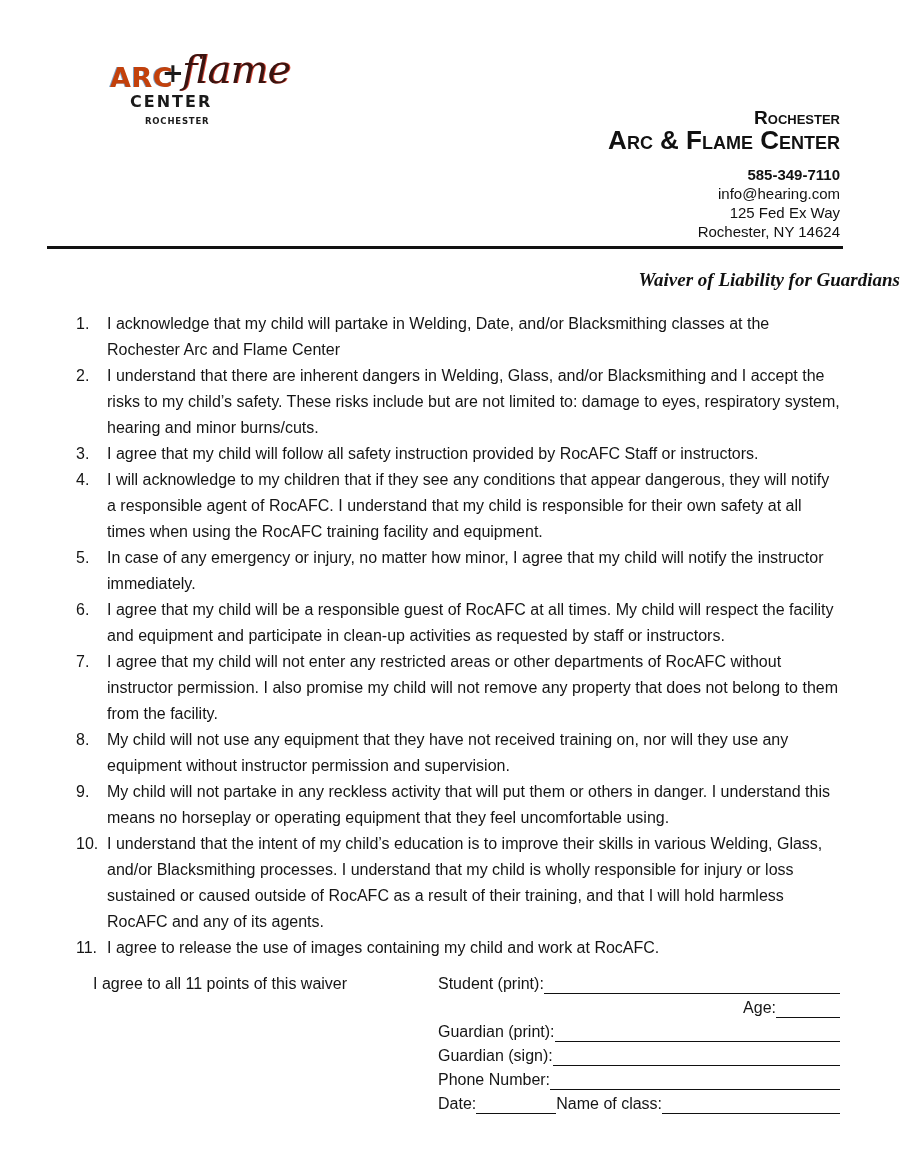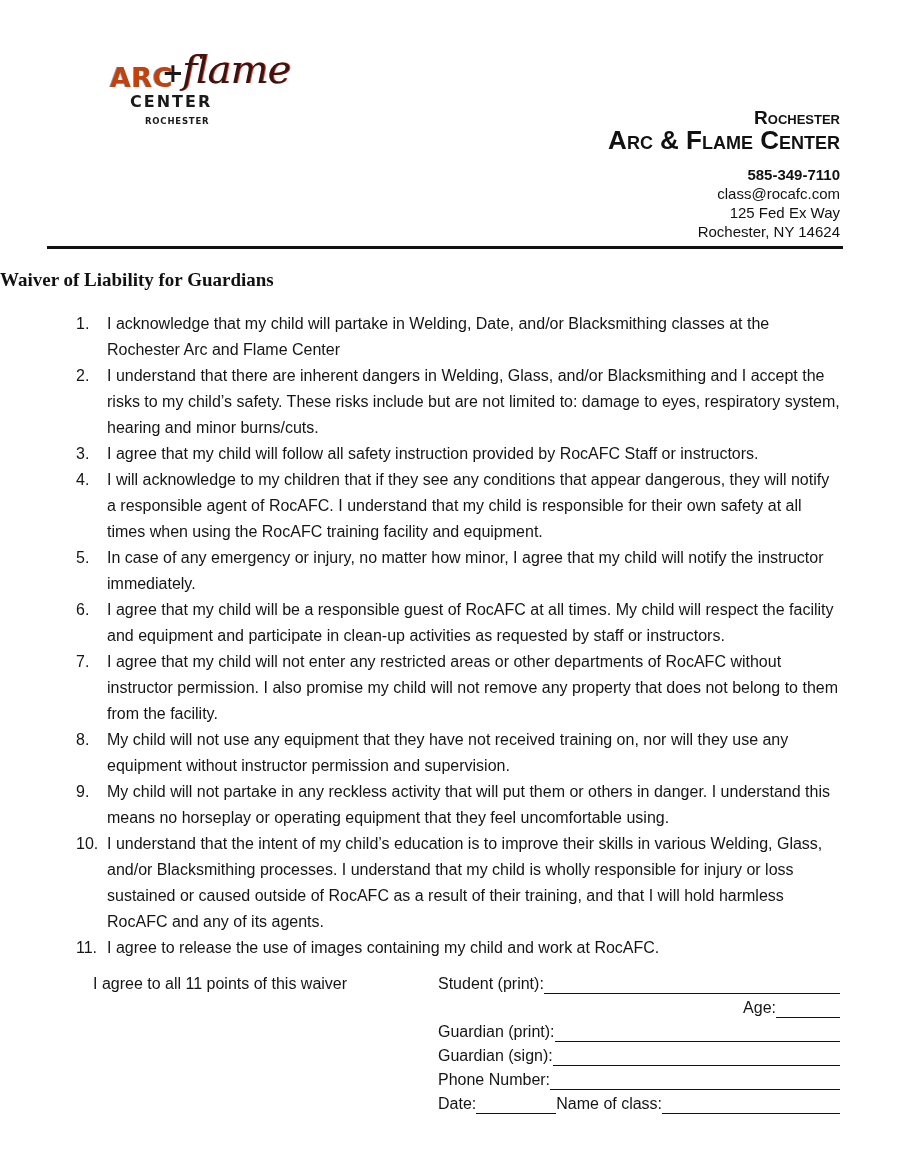--- a/index.html
+++ b/index.html
@@ -16,21 +16,21 @@
 
     
     .contact { position: absolute; right: 60px; top: 106px; text-align: right; font-family: "Liberation Sans", sans-serif; color: #111; }
     .contact .org1 { font-weight: 700; font-size: 19px; font-variant: small-caps; line-height: 23px; }
     .contact .org2 { font-weight: 700; font-size: 26px; font-variant: small-caps; line-height: 23px; }
     .contact .phone { font-weight: 700; font-size: 15px; line-height: 19px; margin-top: 13px; }
     .contact .line { font-size: 15px; line-height: 19px; }
 
     .rule { position: absolute; left: 47px; top: 246px; width: 796px; height: 3px; background: #111; }
 
-    .title { position: absolute; left: 0; width: 900px; top: 269px; text-align: left; font-family: "Liberation Serif", serif; font-weight: 700; font-size: 19px; color: #111; }
+    .title { position: absolute; left: 0; width: 900px; top: 269px; text-align: right; font-family: "Liberation Serif", serif; font-weight: 700; font-size: 19px; color: #111; font-style: italic; }
 
     
     .items { position: absolute; left: 0; top: 311px; width: 900px; margin: 0; padding: 0; list-style: none; font-family: "Liberation Sans", sans-serif; font-size: 16px; line-height: 26px; color: #151515; }
     .item { position: relative; padding-left: 107px; padding-right: 58px; }
     .item .num { position: absolute; left: 76px; top: 0; }
     .item.wide .num { left: 76px; }
     .item .txt { display: block; }
 
     
     .agree { position: absolute; left: 93px; top: 975px; font-family: "Liberation Sans", sans-serif; font-size: 16px; color: #151515; }
@@ -52,21 +52,21 @@
     <span class="logo-plus">+</span>
     <span class="logo-flame">flame</span>
     <span class="logo-center">CENTER</span>
     <span class="logo-rochester">ROCHESTER</span>
   </div>
 
   <div class="contact">
     <div class="org1">Rochester</div>
     <div class="org2">Arc &amp; Flame Center</div>
     <div class="phone">585-349-7110</div>
-    <div class="line">class@rocafc.com</div>
+    <div class="line">info@hearing.com</div>
     <div class="line">125 Fed Ex Way</div>
     <div class="line">Rochester, NY 14624</div>
   </div>
 
   <div class="rule"></div>
 
   <div class="title">Waiver of Liability for Guardians</div>
 
   <ol class="items">
     <li class="item">

